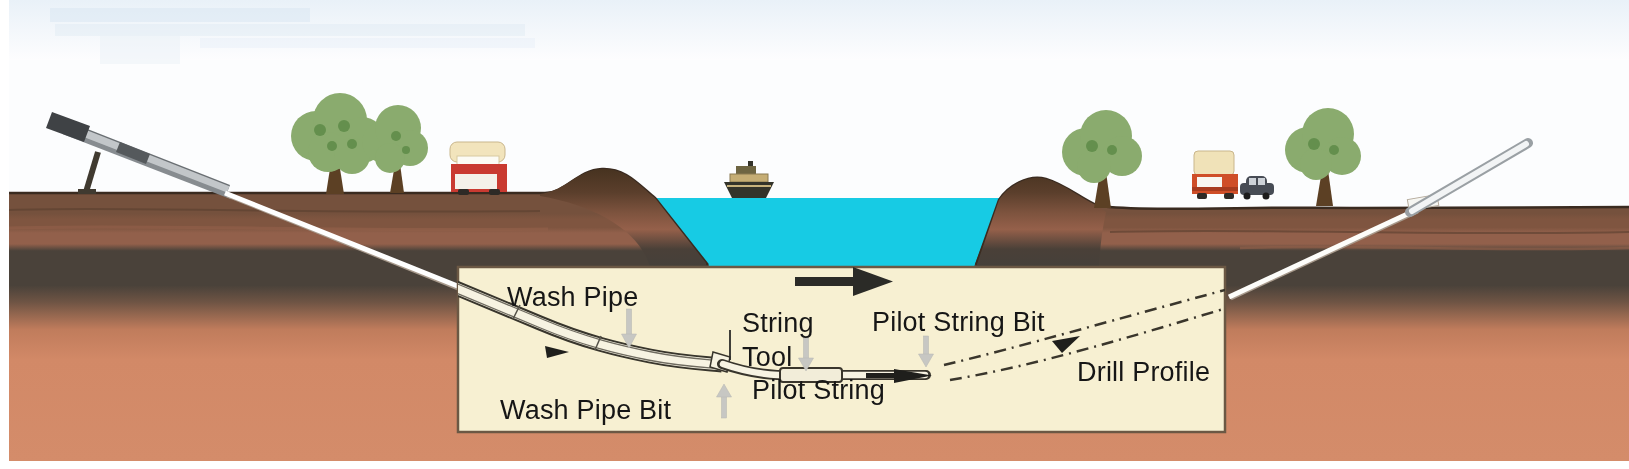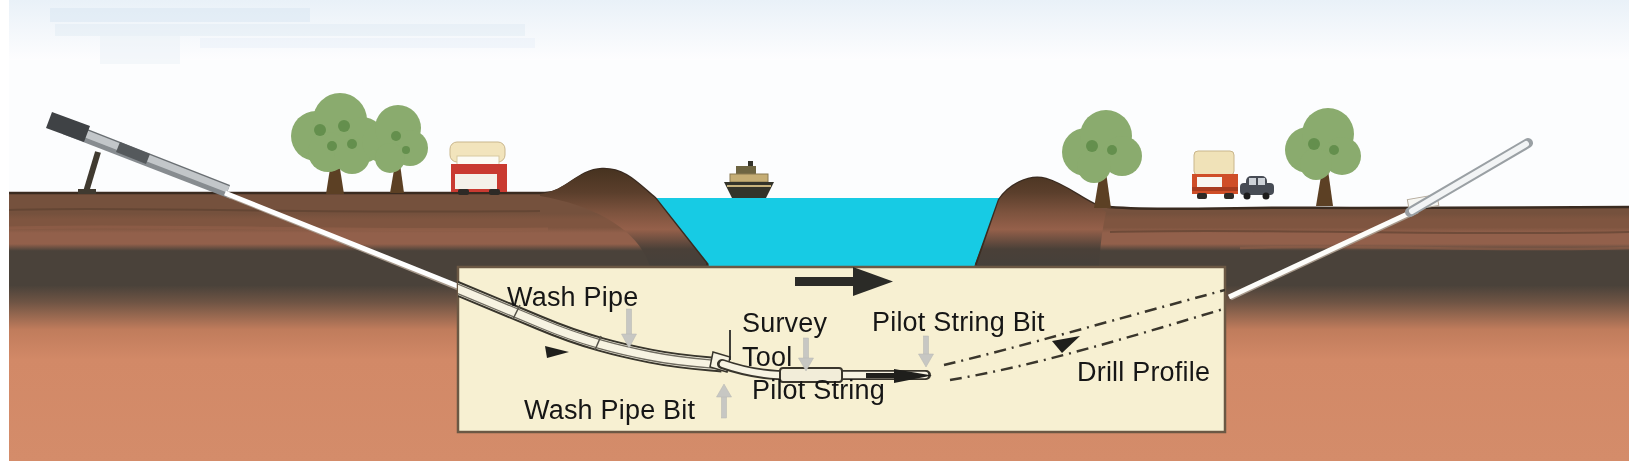--- a/index.html
+++ b/index.html
@@ -255,20 +255,20 @@
         <polygon points="716.5,397 731.5,397 724,384"></polygon>
       </g>
     </g>
   </g>
 
   <rect x="0" y="0" width="9" height="469" fill="#ffffff"></rect>
   <rect x="0" y="461" width="1629" height="8" fill="#ffffff"></rect>
 </svg>
 
 <div class="lbl" style="left:507px;top:283px;">Wash Pipe</div>
-<div class="lbl" style="left:742px;top:309px;">Survey</div>
+<div class="lbl" style="left:742px;top:309px;">String</div>
 <div class="lbl" style="left:742px;top:343px;">Tool</div>
 <div class="lbl" style="left:1077px;top:358px;">Drill Profile</div>
 <div class="lbl" style="left:872px;top:308px;">Pilot String Bit</div>
-<div class="lbl" style="left:524px;top:396px;">Wash Pipe Bit</div>
+<div class="lbl" style="left:500px;top:396px;">Wash Pipe Bit</div>
 <div class="lbl" style="left:752px;top:376px;">Pilot String</div>
 
 </div>
 
 </body></html>

